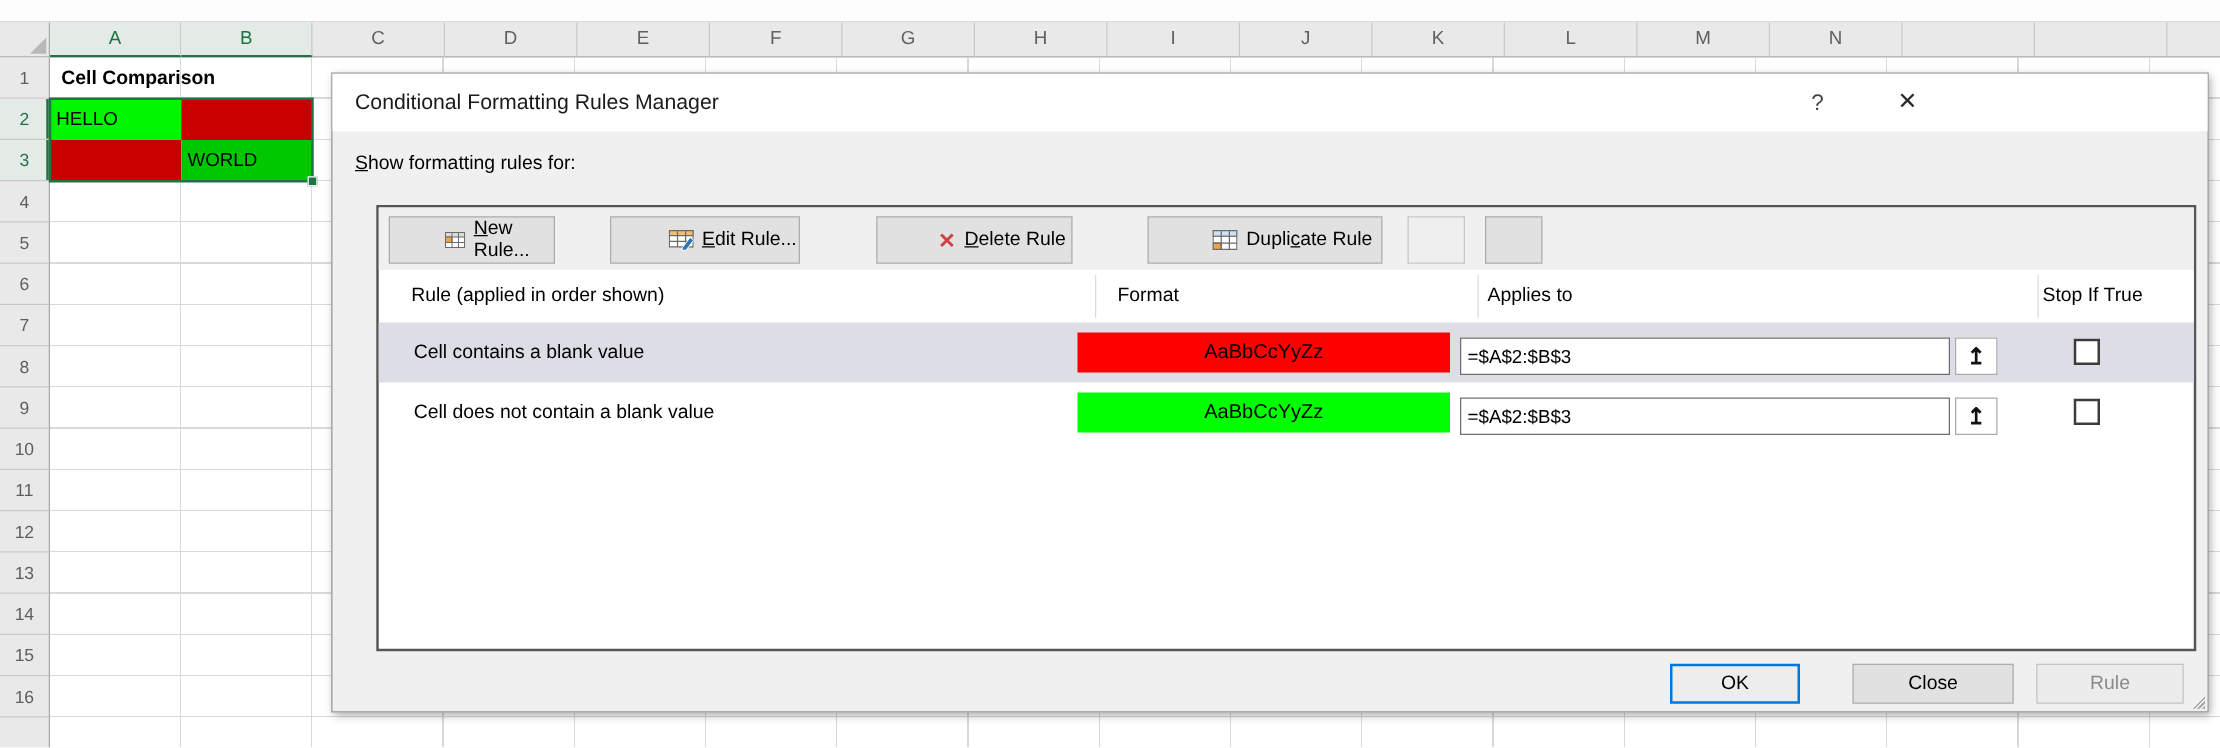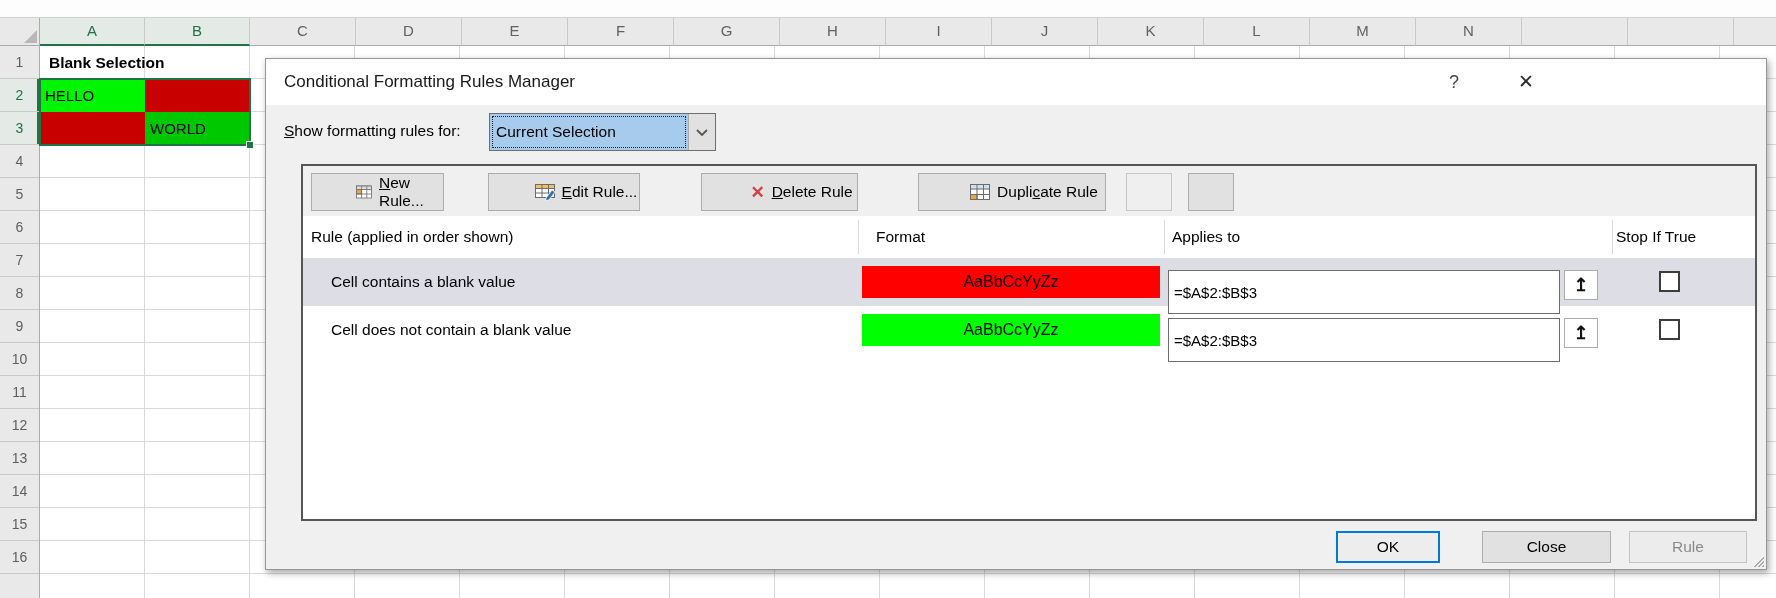--- a/index.html
+++ b/index.html
@@ -76,31 +76,31 @@
           border:1px solid #adadad; font-size:15.5px; color:#000;
           display:flex; align-items:center; justify-content:center; gap:7px;padding-left:44px; }
   .tbtn-new  { left:8px;   width:133px; }
   .tbtn-edit { left:185px; width:152px; }
   .tbtn-del  { left:398px; width:157px; }
   .tbtn-dup  { left:615px; width:188px; }
   .tbtn-up   { left:823px; width:43px; background:#efefef; border-color:#c6c6c6; }
   .tbtn-down { left:885px; width:46px; }
   .delx { color:#d04040; font-size:17px; font-weight:bold; }
 
-  .thead { position:relative; height:42px; background:#fff; }
+  .thead { position:relative; height:42px; background:#fff;margin-left:18px; }
   .th { position:absolute; top:0; line-height:42px; font-size:15.5px; color:#000; white-space:nowrap; }
   .th-rule { left:8px; } .th-format { left:573px; } .th-applies { left:869px; } .th-stop { left:1313px; }
   .vsep { position:absolute; top:4px; width:1px; height:34px; background:#dcdcdc; }
 
   .rrow { position:relative; height:48px; }
   .rrow.sel { background:#dddde6; }
   .rule-text { position:absolute; left:28px; top:0; line-height:48px; font-size:15.5px; white-space:nowrap; }
   .preview { position:absolute; left:559px; top:8px; width:298px; height:32px;
              line-height:32px; text-align:center; font-size:16px; color:#000; }
-  .applies-input { position:absolute; left:865px; top:12px; width:392px; height:44px;
+  .applies-input { position:absolute; left:865px; top:12px; width:392px; height:30px;
                    border:1px solid #6e6e6e; background:#fff; font-size:15px;
                    padding:0 5px; font-family:"Liberation Sans", sans-serif; color:#000; }
   .collapse-btn { position:absolute; left:1261px; top:12px; width:34px; height:30px;
                   border:1px solid #ababab; background:#fff; display:flex;
                   align-items:center; justify-content:center; font-size:18px; font-weight:bold; color:#111; }
   .cb { position:absolute; left:1356px; top:13px; width:21px; height:21px;
         border:2px solid #3c3c3c; background:#fff; }
 
   .dlgbtn { position:absolute; top:472px; height:32px; font-size:15.5px; color:#000;
             background:#e1e1e1; border:1px solid #adadad; text-align:center; line-height:29px; }
@@ -164,43 +164,35 @@
     <div class="rowcell">15</div>
     <div class="rowcell">16</div>
   </div>
 
   <div class="gridarea"></div>
 
   <div class="cell cell-a2" style="background-color: rgb(0, 245, 0);">HELLO</div>
   <div class="cell cell-b2" style="background-color: rgb(200, 0, 0);"></div>
   <div class="cell cell-a3" style="background-color: rgb(200, 0, 0);"></div>
   <div class="cell cell-b3" style="background-color: rgb(0, 200, 0);">WORLD</div>
-  <div class="cell cell-a1">Blank Selection</div>
+  <div class="cell cell-a1">Cell Comparison</div>
   <div class="selbox"></div>
   <div class="fillhandle"></div>
 
   <div class="dialog">
     <div class="titlebar">
       <span class="dlg-title">Conditional Formatting Rules Manager</span>
       <span class="cap-btn cap-help">?</span>
       <span class="cap-btn cap-close">✕</span>
     </div>
 
     <div class="scopelabel">
       <span></span><span class="u">S</span><span>how formatting rules for:</span>
     </div>
 
-    <div class="combo">
-      <div class="combo-text">Current Selection</div>
-      <div class="combo-btn">
-        <svg width="14" height="9">
-          <path d="M2 2 L7 7 L12 2" fill="none" stroke="#555" stroke-width="1.8"></path>
-        </svg>
-      </div>
-    </div>
 
     <div class="rulesbox">
       <div class="toolbar">
         <div class="tbtn tbtn-new">
           <svg width="20" height="16" viewBox="0 0 20 16">
             <rect x="0.5" y="0.5" width="19" height="15" fill="#fff" stroke="#6b6b6b"></rect>
             <rect x="0.5" y="0.5" width="19" height="4.5" fill="#dcdcdc" stroke="#6b6b6b"></rect>
             <rect x="0.5" y="5" width="6.5" height="5.5" fill="#f2a33c" stroke="#6b6b6b"></rect>
             <path d="M7 0.5 V15.5 M13.5 0.5 V15.5 M0.5 10.5 H19.5" stroke="#6b6b6b" fill="none"></path>
           </svg>

